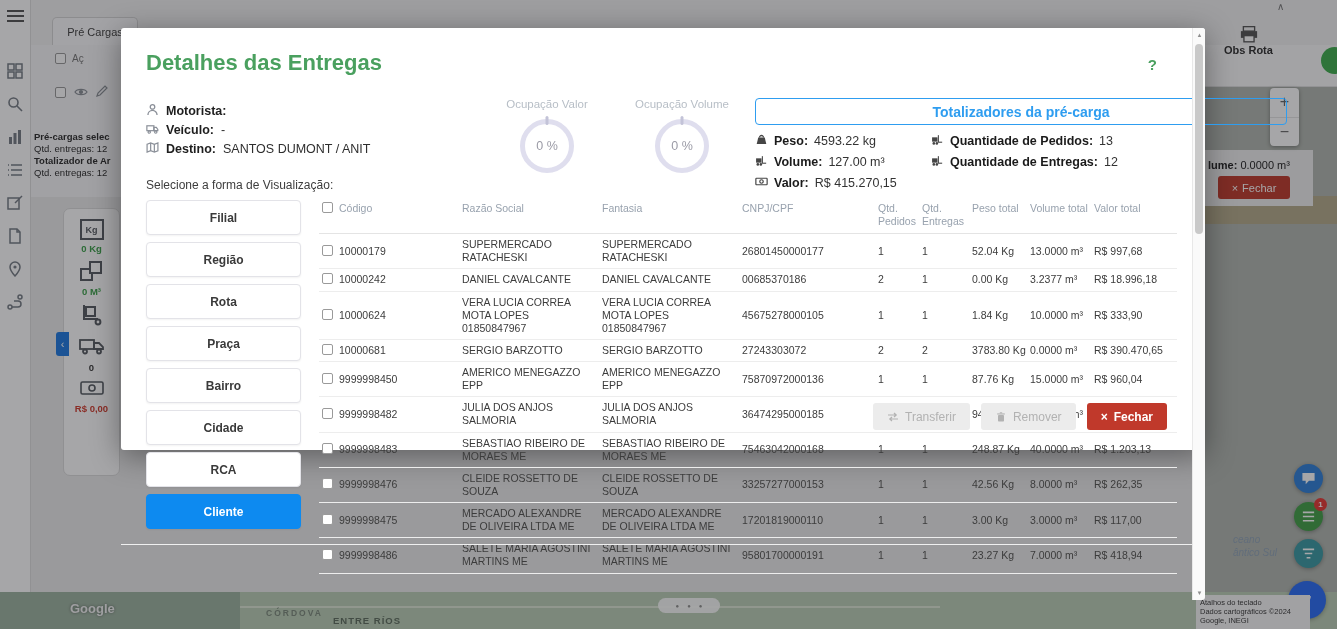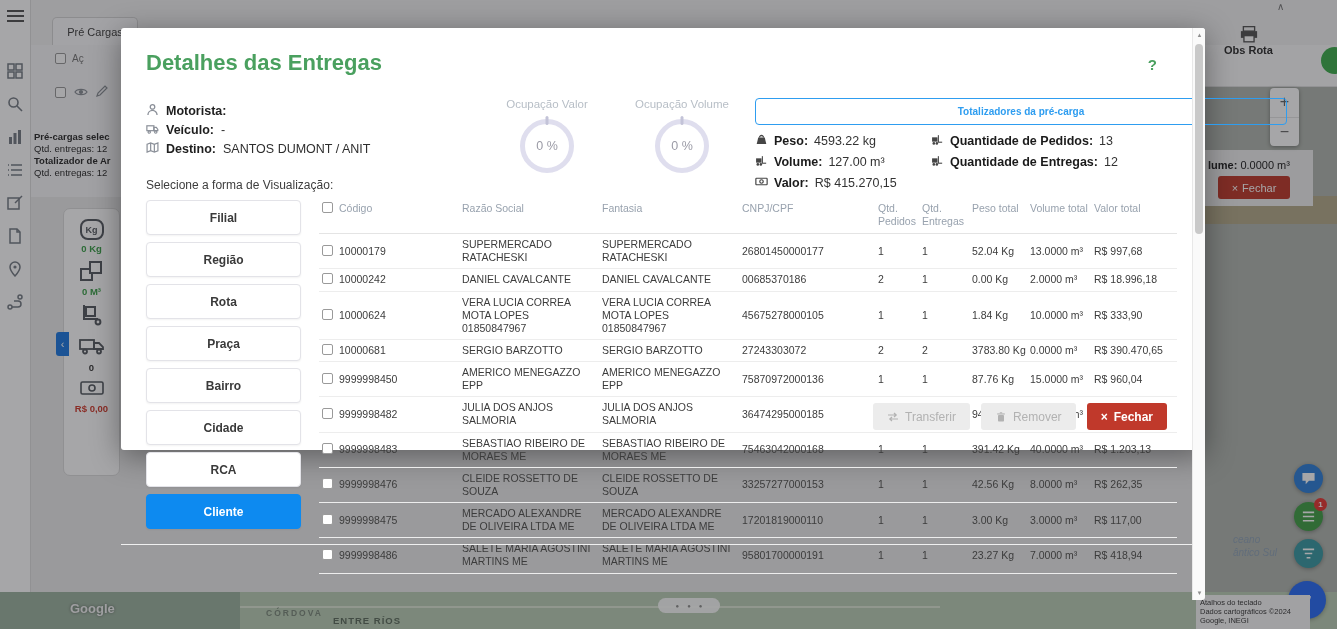--- a/index.html
+++ b/index.html
@@ -21,21 +21,21 @@
   .sp-head { position:absolute; left:24px; top:8px; display:flex; align-items:center; gap:6px; font-size:10px; color:#777; }
   .sp-row { position:absolute; left:24px; top:38px; display:flex; align-items:center; gap:8px; }
   .sp-line { position:absolute; left:3px; width:86px; overflow:hidden; white-space:nowrap; font-size:9.5px; color:#2c2c2c; }
   .sp-line.b { font-weight:bold; }
 
   .metrics { position:absolute; left:63px; top:208px; width:57px; height:268px; background:#fff; border:1px solid #dcdcdc; border-radius:7px; z-index:2; display:flex; flex-direction:column; align-items:center; padding-top:10px; gap:7px;}
   .m-item { display:flex; flex-direction:column; align-items:center; gap:3px; }
   .m-val { font-size:9.5px; font-weight:bold; color:#3b3b3b; }
   .m-val.green { color:#3ca14a; }
   .m-val.red { color:#d23c2e; }
-  .mi-kg { width:24px; height:21px; border:2px solid #565b61; border-radius:8px; display:flex; align-items:center; justify-content:center; font-size:9px; font-weight:bold; color:#565b61;}
+  .mi-kg { width:24px; height:21px; border:2px solid #565b61; border-radius:0; display:flex; align-items:center; justify-content:center; font-size:9px; font-weight:bold; color:#565b61;}
   .mi-cube { position:relative; width:24px; height:22px; }
   .mi-cube i { position:absolute; border:2px solid #565b61; background:#fff; width:13px; height:13px; display:block;}
   .mi-cube i:nth-child(1){ left:0; top:7px; } .mi-cube i:nth-child(2){ left:9px; top:0; }
   .collapse { position:absolute; left:56px; top:332px; width:13px; height:24px; background:#1f7ae0; color:#fff; border-radius:3px 0 0 3px; font-size:11px; display:flex; align-items:center; justify-content:center; z-index:3;}
 
   .rightpanel { position:absolute; left:1205px; top:45px; width:132px; height:42px; background:#fafafa; border-bottom:1px solid #e0e0e0; z-index:1;}
   .obs { position:absolute; left:1224px; top:44px; font-size:11px; font-weight:600; color:#2f2f2f; z-index:2;}
   .rightmap { position:absolute; left:1205px; top:87px; width:132px; height:505px; background:#b2b7b0; z-index:1;}
   .patch { position:absolute; left:1205px; top:196px; width:132px; height:28px; background:#b5a87f; opacity:.75; z-index:1;}
   .zoomctl { position:absolute; left:1270px; top:88px; width:29px; height:58px; background:#fff; border-radius:4px; box-shadow:0 1px 4px rgba(0,0,0,.35); z-index:2; display:flex; flex-direction:column;}
@@ -80,21 +80,21 @@
   .irow b { font-weight:bold; color:#1e1e1e; }
   .irow svg { width:13px; height:13px; }
   .select-label { position:absolute; left:25px; top:150px; font-size:12px; color:#3d3d3d; }
 
   .gauge-wrap { position:absolute; top:70px; width:130px; text-align:center; }
   .g1 { left:361px; } .g2 { left:496px; }
   .g-label { font-size:11.5px; color:#b7bec6; }
   .gauge { position:relative; width:54px; height:54px; border:5px solid #dfdeee; border-radius:50%; margin:9px auto 0; display:flex; align-items:center; justify-content:center; font-size:12.5px; color:#9b9ba6; }
   .gauge::before { content:""; position:absolute; top:-8px; left:50%; transform:translateX(-50%); width:3px; height:9px; background:#c3c3d8; border-radius:2px; }
 
-  .totbox { position:absolute; left:634px; top:70px; width:532px; height:27px; border:1px solid #2e9df0; border-radius:4px; display:flex; align-items:center; justify-content:center; color:#2e9df0; font-weight:bold; font-size:10px; }
+  .totbox { position:absolute; left:634px; top:70px; width:532px; height:27px; border:1px solid #2e9df0; border-radius:4px; display:flex; align-items:center; justify-content:center; color:#2e9df0; font-weight:bold; font-size:14px; }
   .tcol { position:absolute; top:102px; }
   .tcol1 { left:634px; } .tcol2 { left:810px; }
   .trow { display:flex; align-items:center; gap:6px; height:21px; font-size:12.5px; color:#333; }
   .trow b { color:#1b1b1b; }
   .trow svg { width:13px; height:13px; flex:none; }
 
   .vbtns { position:absolute; left:25px; top:172px; width:155px; display:flex; flex-direction:column; gap:7px; }
   .vbtn { height:35px; border:1px solid #e3e3e8; border-radius:4px; background:#fff; box-shadow:0 1px 2px rgba(0,0,0,.05); font-size:12px; font-weight:bold; color:#3a3a3a; display:flex; align-items:center; justify-content:center; cursor:pointer; }
   .vbtn.active { background:#0d8af0; border-color:#0d8af0; color:#fff; }
 
@@ -505,21 +505,21 @@
               <td class="col-valor">R$ 997,68</td>
             </tr>
             <tr>
               <td class="col-codigo"><span class="cb"></span><span>10000242</span></td>
               <td class="col-razao">DANIEL CAVALCANTE</td>
               <td class="col-fantasia">DANIEL CAVALCANTE</td>
               <td class="col-cnpj">00685370186</td>
               <td class="col-pedidos">2</td>
               <td class="col-entregas">1</td>
               <td class="col-peso">0.00 Kg</td>
-              <td class="col-volume">2.0000 m³</td>
+              <td class="col-volume">3.2377 m³</td>
               <td class="col-valor">R$ 18.996,18</td>
             </tr>
             <tr>
               <td class="col-codigo"><span class="cb"></span><span>10000624</span></td>
               <td class="col-razao">VERA LUCIA CORREA MOTA LOPES 01850847967</td>
               <td class="col-fantasia">VERA LUCIA CORREA MOTA LOPES 01850847967</td>
               <td class="col-cnpj">45675278000105</td>
               <td class="col-pedidos">1</td>
               <td class="col-entregas">1</td>
               <td class="col-peso">1.84 Kg</td>
@@ -559,21 +559,21 @@
               <td class="col-volume">18.0000 m³</td>
               <td class="col-valor">R$ 649,91</td>
             </tr>
             <tr>
               <td class="col-codigo"><span class="cb"></span><span>9999998483</span></td>
               <td class="col-razao">SEBASTIAO RIBEIRO DE MORAES ME</td>
               <td class="col-fantasia">SEBASTIAO RIBEIRO DE MORAES ME</td>
               <td class="col-cnpj">75463042000168</td>
               <td class="col-pedidos">1</td>
               <td class="col-entregas">1</td>
-              <td class="col-peso">391.42 Kg</td>
+              <td class="col-peso">248.87 Kg</td>
               <td class="col-volume">40.0000 m³</td>
               <td class="col-valor">R$ 1.203,13</td>
             </tr>
             <tr>
               <td class="col-codigo"><span class="cb"></span><span>9999998476</span></td>
               <td class="col-razao">CLEIDE ROSSETTO DE SOUZA</td>
               <td class="col-fantasia">CLEIDE ROSSETTO DE SOUZA</td>
               <td class="col-cnpj">33257277000153</td>
               <td class="col-pedidos">1</td>
               <td class="col-entregas">1</td>

